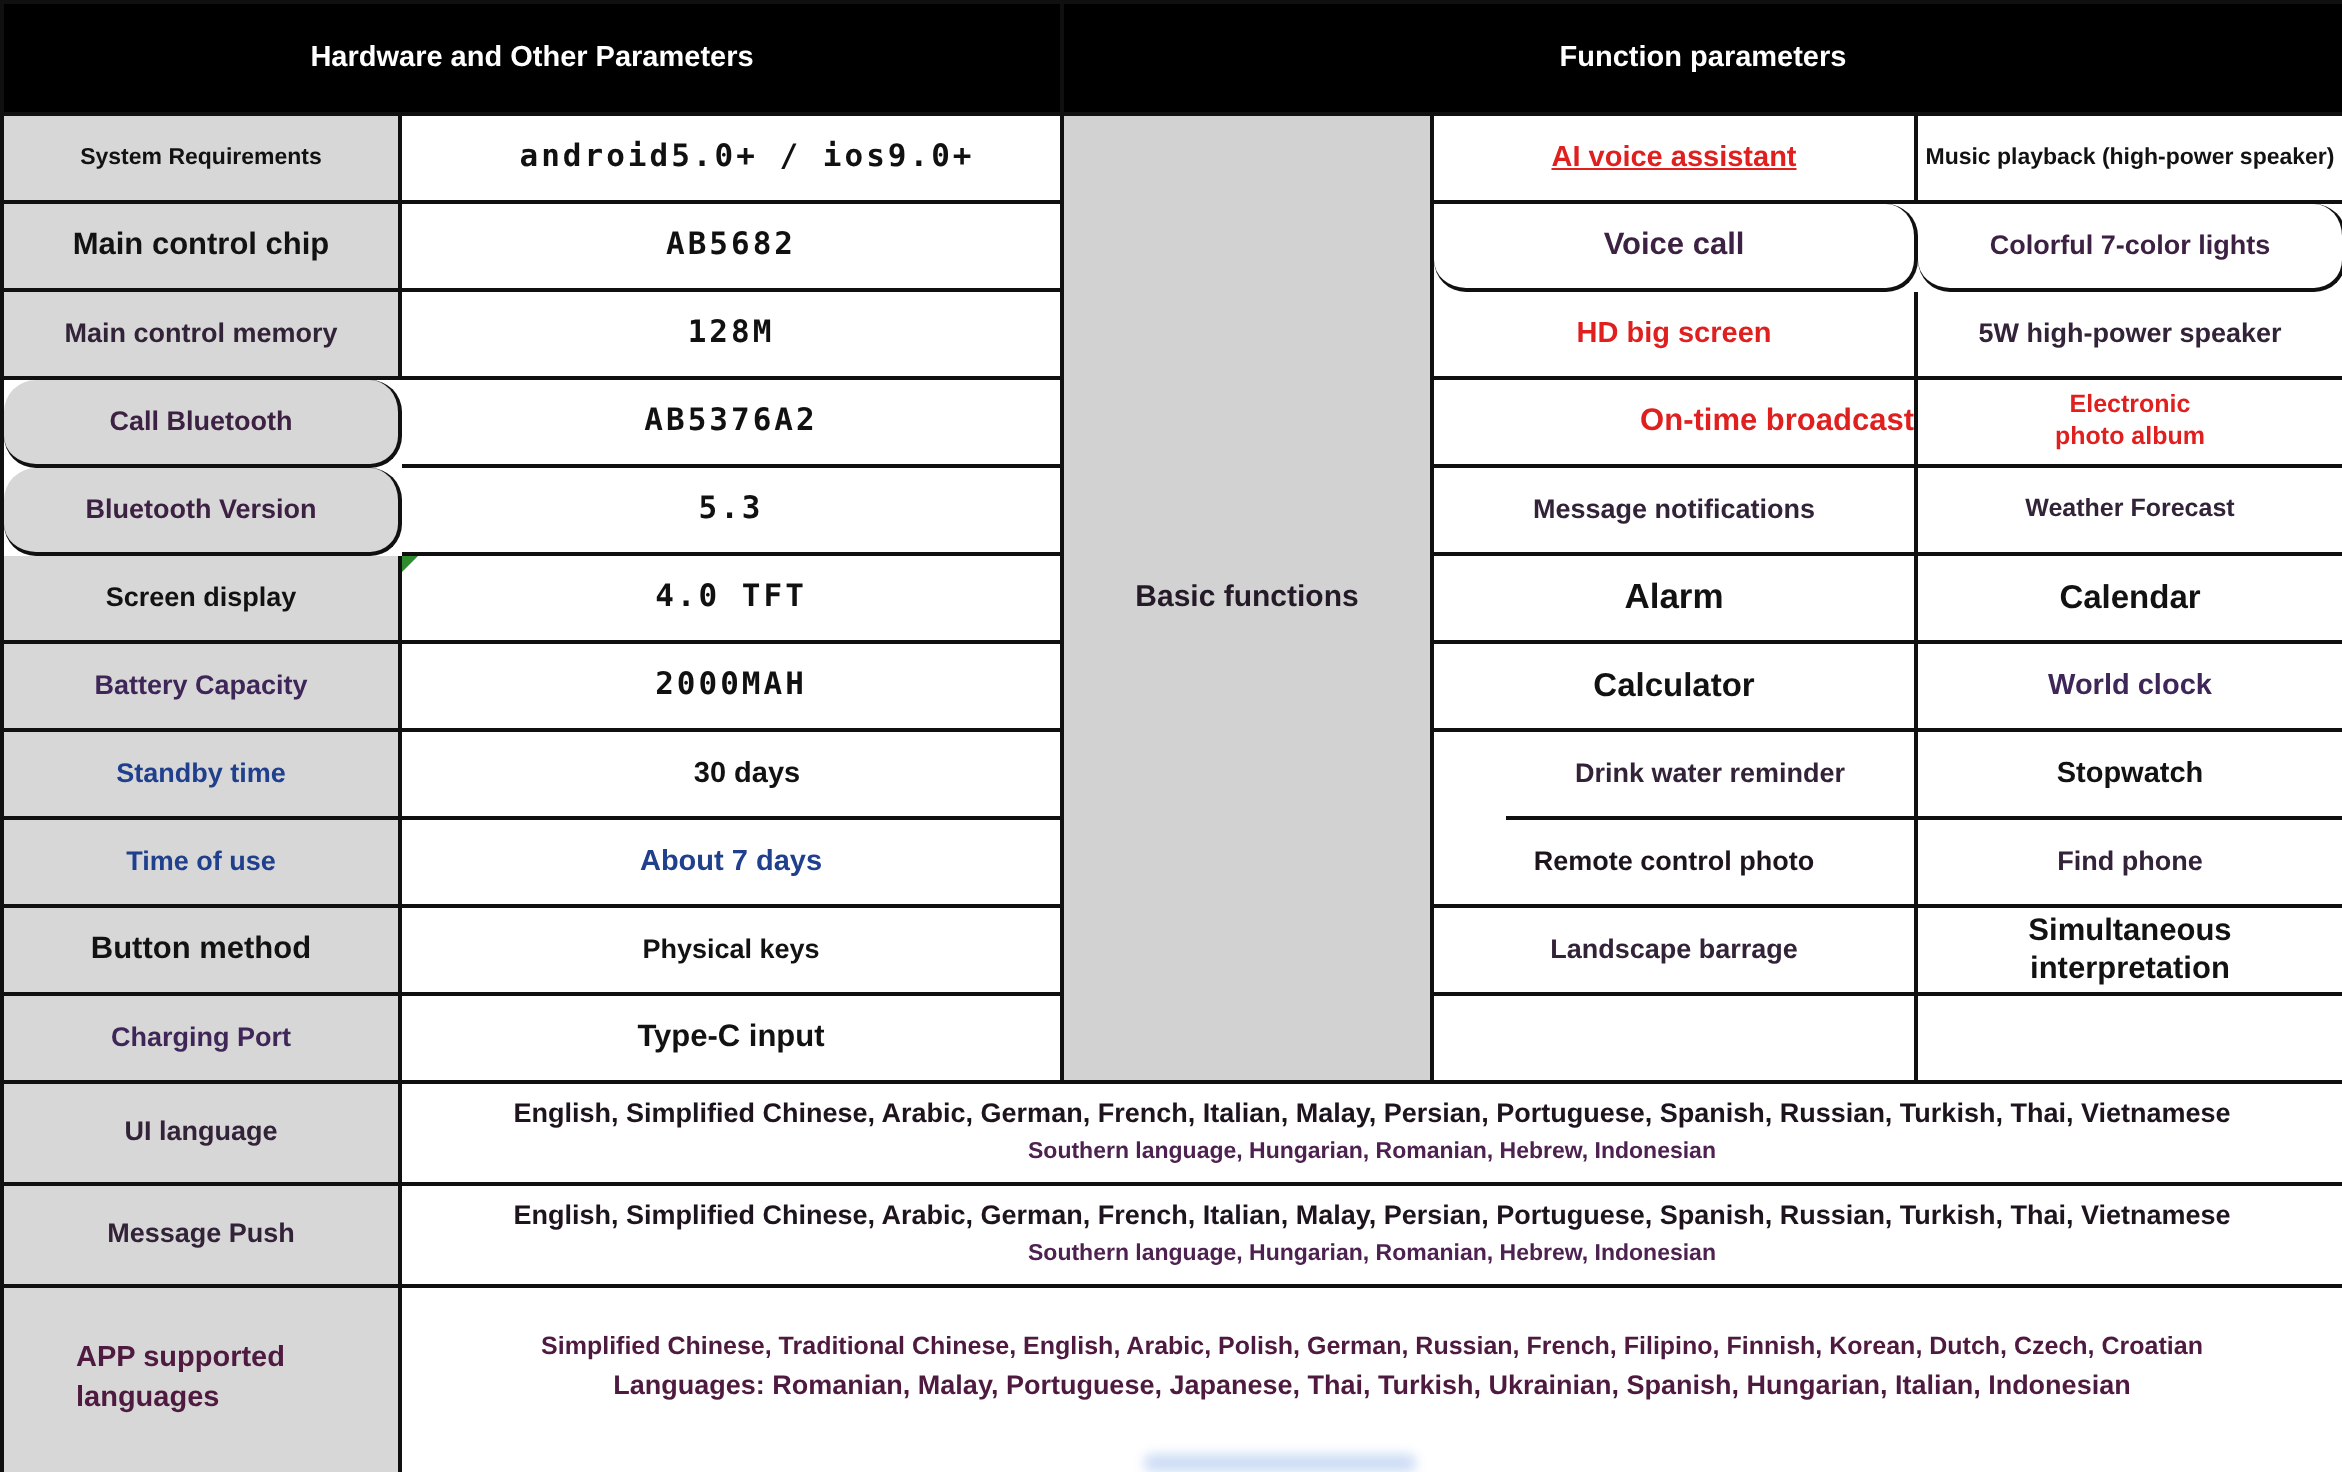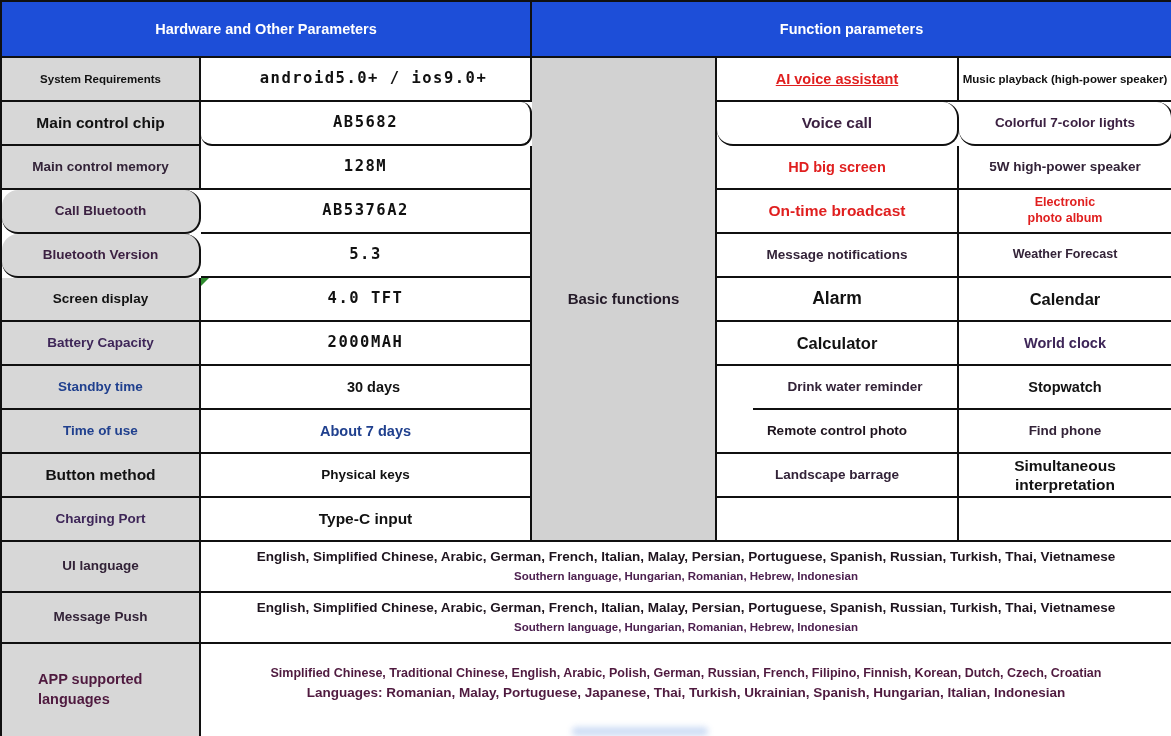--- a/index.html
+++ b/index.html
@@ -23,21 +23,21 @@
   .cell{
     border-right:2px solid #101010;
     border-bottom:2px solid #101010;
     box-sizing:border-box;
     display:flex;align-items:center;justify-content:center;
     text-align:center;
     position:relative;
     overflow:hidden;
     line-height:1.25;
   }
-  .hdr{background:#1d4ed8;color:#ffffff;font-weight:bold;font-size:14.5px;}
+  .hdr{background:#000000;color:#ffffff;font-weight:bold;font-size:14.5px;}
   .lbl{background:#d7d7d7;font-weight:bold;}
   .val{background:#ffffff;font-weight:bold;}
   .bf {background:#d2d2d2;font-weight:bold;font-size:15px;color:#241a28;}
   .fn {background:#ffffff;font-weight:bold;white-space:pre-line;}
 
   
   .c-black  {color:#121212;}
   .c-dark   {color:#332338;}
   .c-darkest{color:#1e141e;}
   .c-plum   {color:#3c2142;border-radius:16px;}
@@ -86,21 +86,21 @@
       </div>
       <div class="cell lbl c-black f11" style="grid-area: 2 / 1 / auto / 2;">
         <span>System Requirements</span>
       </div>
       <div class="cell val" style="grid-area: 2 / 2 / auto / 3; padding-left: 16px;">
         <span class="mono f15">android5.0+ / ios9.0+</span>
       </div>
       <div class="cell lbl c-black f15" style="grid-area: 3 / 1 / auto / 2;">
         <span>Main control chip</span>
       </div>
-      <div class="cell val" style="grid-area: 3 / 2 / auto / 3; border-radius: 11px;">
+      <div class="cell val" style="grid-area: 3 / 2 / auto / 3;">
         <span class="mono f15">AB5682</span>
       </div>
       <div class="cell lbl c-dark f13" style="grid-area: 4 / 1 / auto / 2;">
         <span>Main control memory</span>
       </div>
       <div class="cell val" style="grid-area: 4 / 2 / auto / 3;">
         <span class="mono f15">128M</span>
       </div>
       <div class="cell lbl c-plum f13" style="grid-area: 5 / 1 / auto / 2;">
         <span>Call Bluetooth</span>
@@ -153,21 +153,21 @@
       </div>
       <div class="cell bf" style="grid-area: 2 / 3 / 13 / 4;">
         <span>Basic functions</span>
       </div>
       <div class="cell fn c-red f14" style="grid-area: 2 / 4 / auto / 5; text-decoration: underline;"><span>AI voice assistant</span></div>
       <div class="cell fn c-black f11" style="grid-area: 2 / 5 / auto / 6;"><span>Music playback (high-power speaker)</span></div>
       <div class="cell fn c-plum f15" style="grid-area: 3 / 4 / auto / 5;"><span>Voice call</span></div>
       <div class="cell fn c-plum f13" style="grid-area: 3 / 5 / auto / 6;"><span>Colorful 7-color lights</span></div>
       <div class="cell fn c-red f14" style="grid-area: 4 / 4 / auto / 5;"><span>HD big screen</span></div>
       <div class="cell fn c-dark f13" style="grid-area: 4 / 5 / auto / 6;"><span>5W high-power speaker</span></div>
-      <div class="cell fn c-red f15" style="grid-area: 5 / 4 / auto / 5;"><span>On-time broadcast</span></div>
+      <div class="cell fn c-red f15" style="grid-area: 5 / 4 / auto / 5; justify-content: flex-end;"><span>On-time broadcast</span></div>
       <div class="cell fn c-red f12" style="grid-area: 5 / 5 / auto / 6;"><span>Electronic
 photo album</span></div>
       <div class="cell fn c-dark f13" style="grid-area: 6 / 4 / auto / 5;"><span>Message notifications</span></div>
       <div class="cell fn c-dark f12" style="grid-area: 6 / 5 / auto / 6;"><span>Weather Forecast</span></div>
       <div class="cell fn c-black f17" style="grid-area: 7 / 4 / auto / 5;"><span>Alarm</span></div>
       <div class="cell fn c-black f16" style="grid-area: 7 / 5 / auto / 6;"><span>Calendar</span></div>
       <div class="cell fn c-black f16" style="grid-area: 8 / 4 / auto / 5;"><span>Calculator</span></div>
       <div class="cell fn c-violet f14" style="grid-area: 8 / 5 / auto / 6;"><span>World clock</span></div>
       <div class="cell fn c-dark f13" style="grid-area: 9 / 4 / auto / 5; margin-left: 36px;"><span>Drink water reminder</span></div>
       <div class="cell fn c-black f14" style="grid-area: 9 / 5 / auto / 6;"><span>Stopwatch</span></div>

